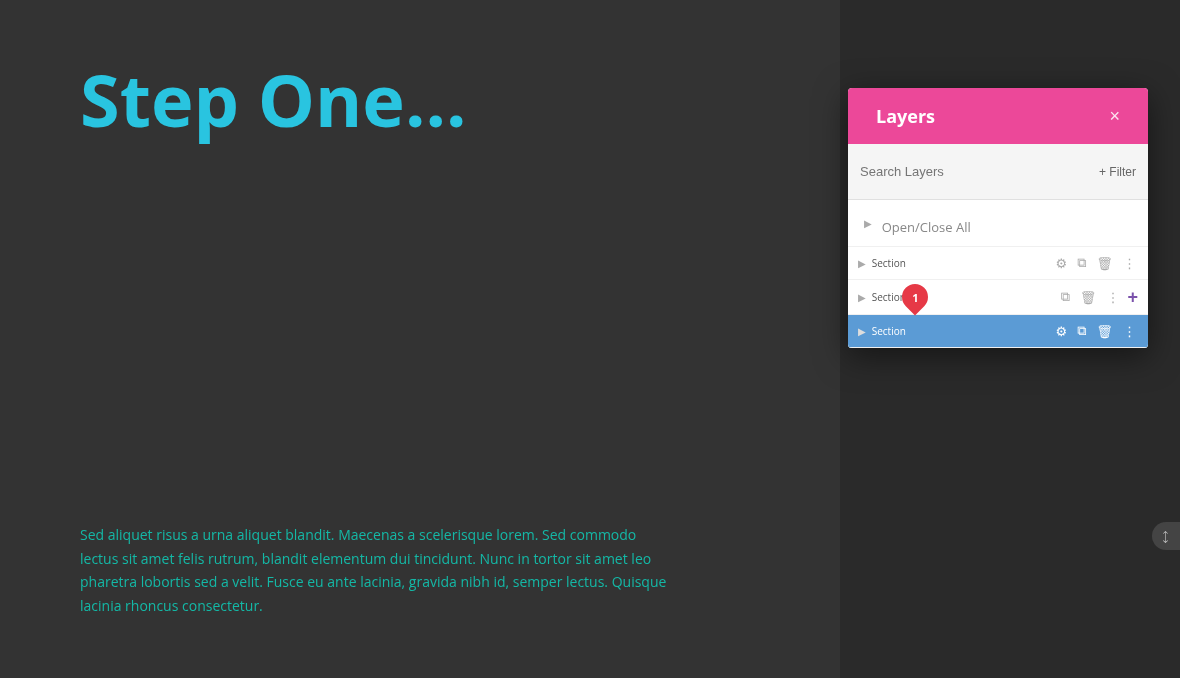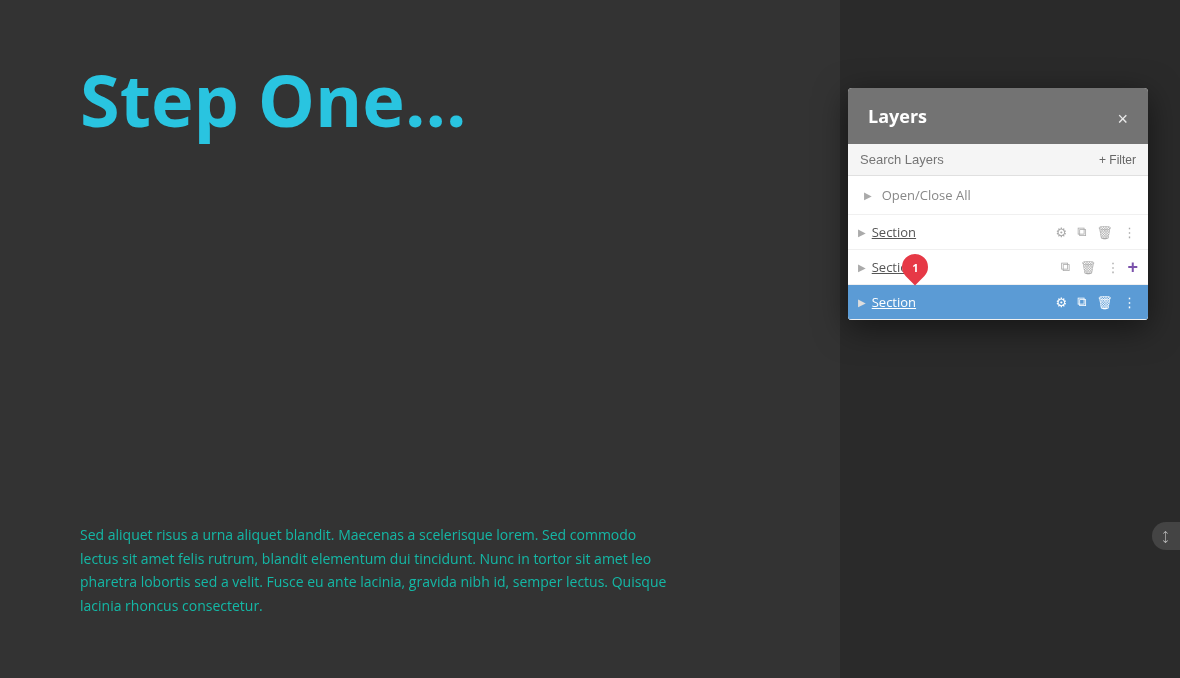--- a/index.html
+++ b/index.html
@@ -56,45 +56,45 @@
       top: 88px;
       left: 848px;
       width: 300px;
       background: #ffffff;
       border-radius: 4px;
       box-shadow: 0 8px 32px rgba(0,0,0,0.5);
       overflow: hidden;
     }
 
     .layers-header {
-      background: #737373;
-      padding: 16px 20px;
-      display: flex;
-      align-items: flex-end;
+      background: #ec4899;
+      padding: 16px 28px;
+      display: flex;
+      align-items: center;
       justify-content: space-between;
     }
 
     .layers-title {
       color: #ffffff;
       font-size: 18px;
       font-weight: 700;
     }
 
     .layers-close {
       color: #ffffff;
       font-size: 18px;
       cursor: pointer;
       background: none;
       border: none;
       line-height: 1;
       opacity: 0.85;
     }
 
     .layers-search-row {
-      padding: 8px 12px;
+      padding: 20px 12px;
       background: #f5f5f5;
       border-bottom: 1px solid #e0e0e0;
       display: flex;
       align-items: center;
       gap: 8px;
     }
 
     .layers-search-input {
       flex: 1;
       border: none;
@@ -136,20 +136,21 @@
       cursor: pointer;
       color: #aaa;
       font-size: 10px;
       margin-right: 8px;
       padding: 2px;
     }
 
     .open-close-label {
       color: #888;
       font-size: 13px;
+      margin-top: 8px;
     }
 
     
     .section-row {
       display: flex;
       align-items: center;
       padding: 8px 10px;
       border-bottom: 1px solid #f0f0f0;
       position: relative;
     }
@@ -171,24 +172,23 @@
       border: none;
       cursor: pointer;
       color: #aaa;
       font-size: 10px;
       margin-right: 6px;
       flex-shrink: 0;
     }
 
     .section-label {
       flex: 1;
-      font-size: 13px;
+      font-size: 10px;
       color: #555;
       font-weight: 500;
-      text-decoration: underline;
     }
 
     .row-icons {
       display: flex;
       align-items: center;
       gap: 6px;
     }
 
     .row-icon {
       color: #aaa;

